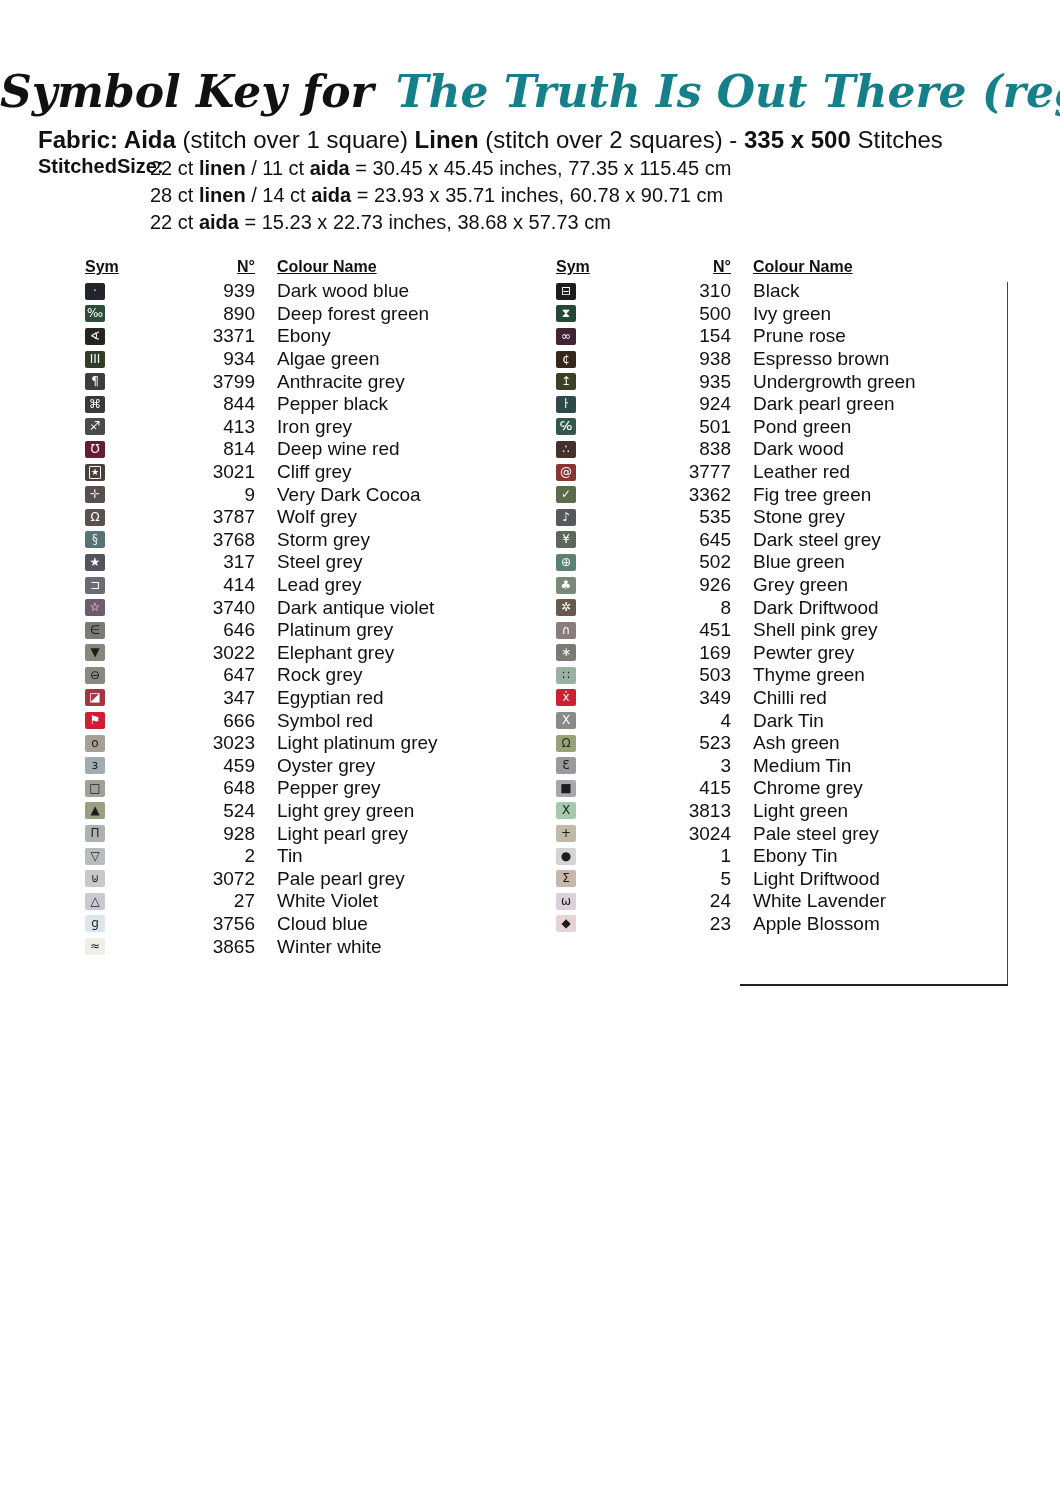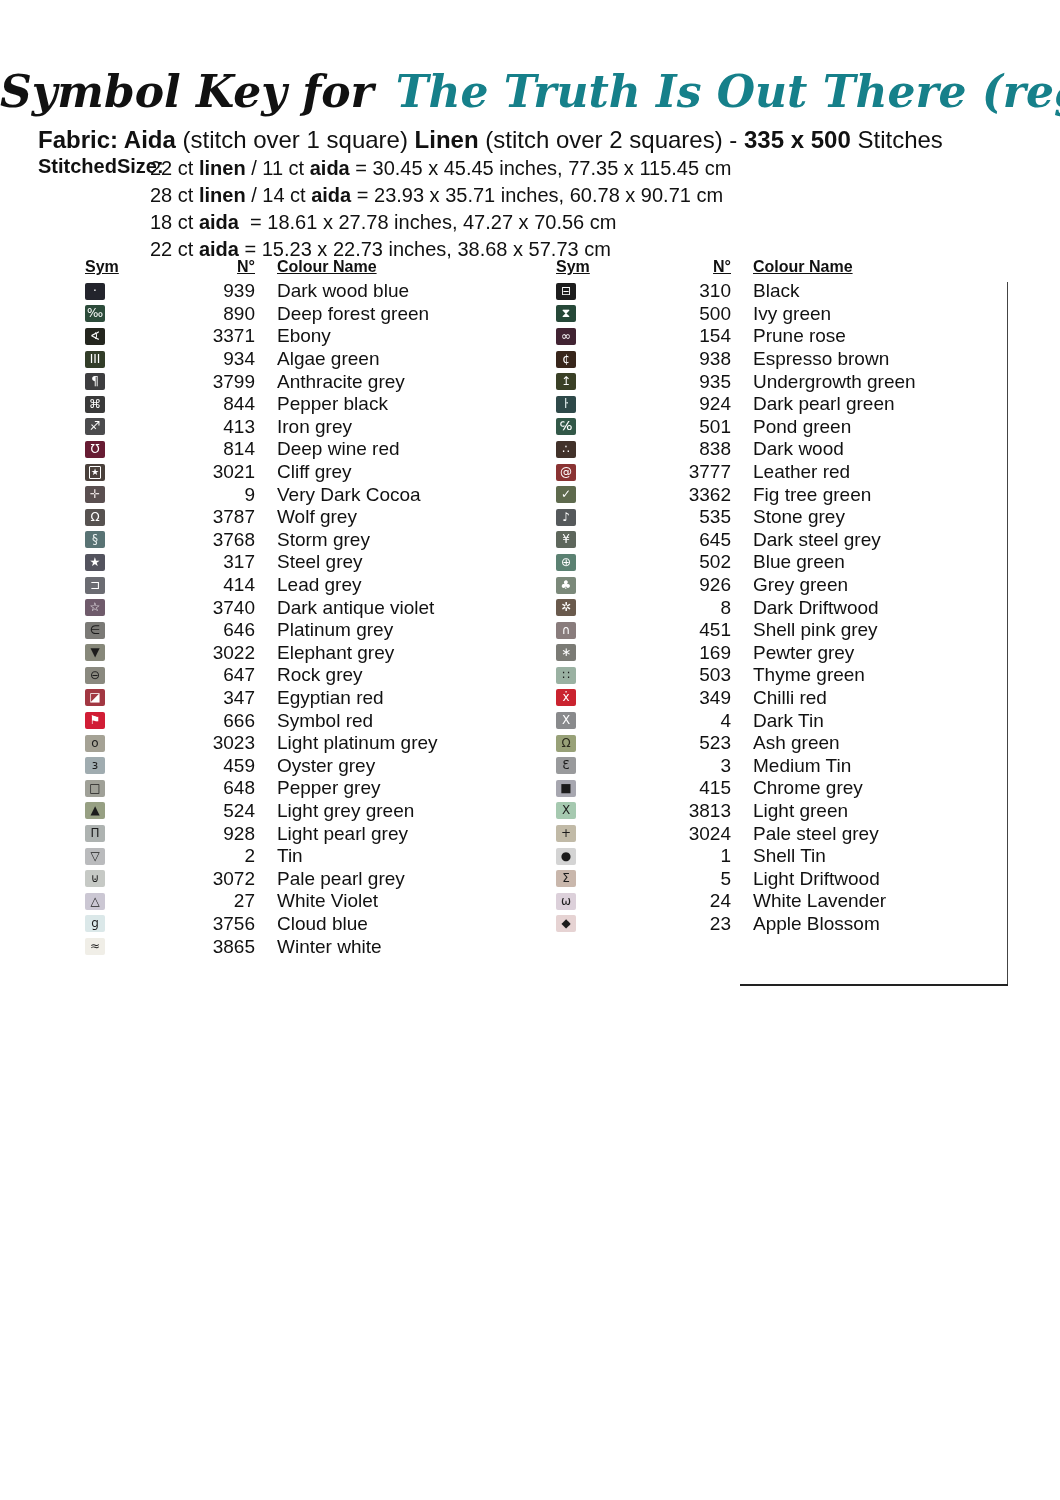--- a/index.html
+++ b/index.html
@@ -48,21 +48,20 @@
   <div id="title">
     <span class="t-black">Symbol Key for</span><span class="t-teal" style="color: rgb(22, 128, 138);">The Truth Is Out There (reg)</span>
   </div>
 
   <div id="fabric"><span class="seg-b">Fabric:  Aida</span><span class="seg">  (stitch over 1 square)   </span><span class="seg-b">Linen</span><span class="seg">  (stitch over 2 squares) -  </span><span class="seg-b">335 x 500</span><span class="seg"> Stitches</span></div>
 
   <div id="stitched-label">StitchedSize:</div>
   <div id="stitched-lines">
       <div class="sline"><span class="seg">22 ct </span><span class="seg-b">linen</span><span class="seg"> / 11 ct </span><span class="seg-b">aida</span><span class="seg"> = 30.45 x 45.45 inches, 77.35 x 115.45 cm</span></div>
       <div class="sline"><span class="seg">28 ct </span><span class="seg-b">linen</span><span class="seg"> / 14 ct </span><span class="seg-b">aida</span><span class="seg"> = 23.93 x 35.71 inches, 60.78 x 90.71 cm</span></div>
-      <div class="sline"><span class="seg">18 ct </span><span class="seg-b">aida</span><span class="seg">  = 18.61 x 27.78 inches, 47.27 x 70.56 cm</span></div>
       <div class="sline"><span class="seg">22 ct </span><span class="seg-b">aida</span><span class="seg"> = 15.23 x 22.73 inches, 38.68 x 57.73 cm</span></div>
     </div>
 
   <div class="khead" id="khead-left" style="left:85px;">
     <span class="h-sym">Sym</span><span class="h-num">N°</span><span class="h-name">Colour Name</span>
   </div>
   <div class="khead" id="khead-right" style="left:556px;">
     <span class="h-sym">Sym</span><span class="h-num">N°</span><span class="h-name">Colour Name</span>
   </div>
 
@@ -340,21 +339,21 @@
         <span class="cname">Light green</span>
       </div>
       <div class="krow">
         <span class="sym" style="background: rgb(193, 186, 167); color: rgb(28, 28, 28);">+</span>
         <span class="num">3024</span>
         <span class="cname">Pale steel grey</span>
       </div>
       <div class="krow">
         <span class="sym" style="background: rgb(212, 212, 212); color: rgb(28, 28, 28);">●</span>
         <span class="num">1</span>
-        <span class="cname">Shell Tin</span>
+        <span class="cname">Ebony Tin</span>
       </div>
       <div class="krow">
         <span class="sym" style="background: rgb(201, 183, 172); color: rgb(28, 28, 28);">Σ</span>
         <span class="num">5</span>
         <span class="cname">Light Driftwood</span>
       </div>
       <div class="krow">
         <span class="sym" style="background: rgb(220, 208, 218); color: rgb(28, 28, 28);">ω</span>
         <span class="num">24</span>
         <span class="cname">White Lavender</span>

